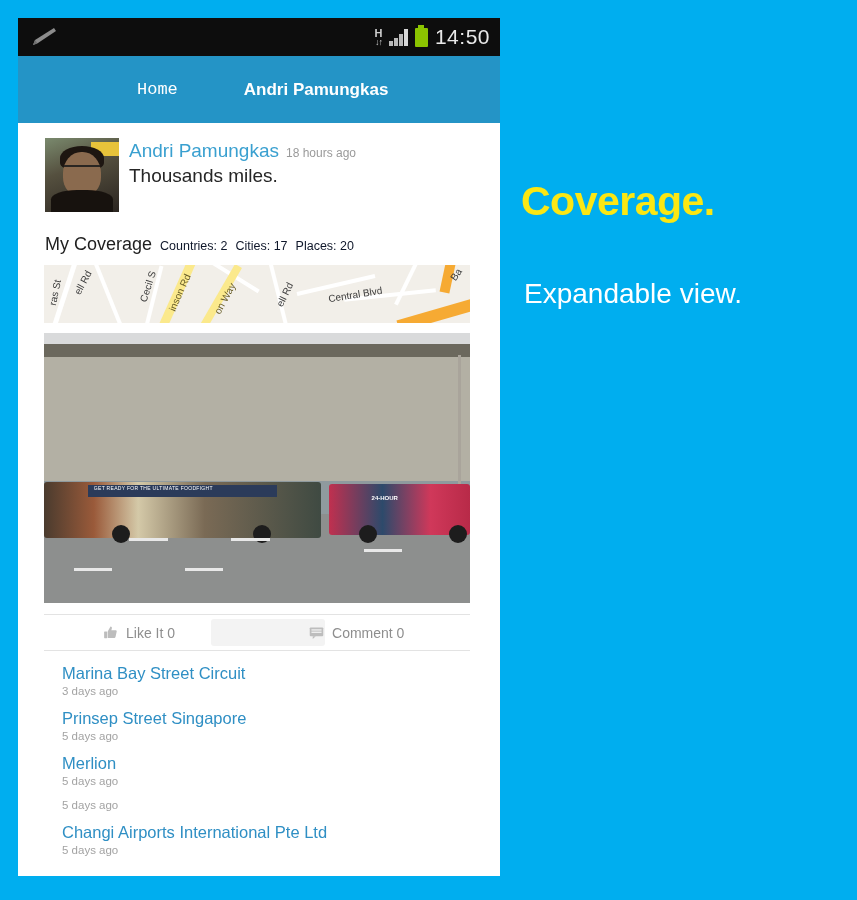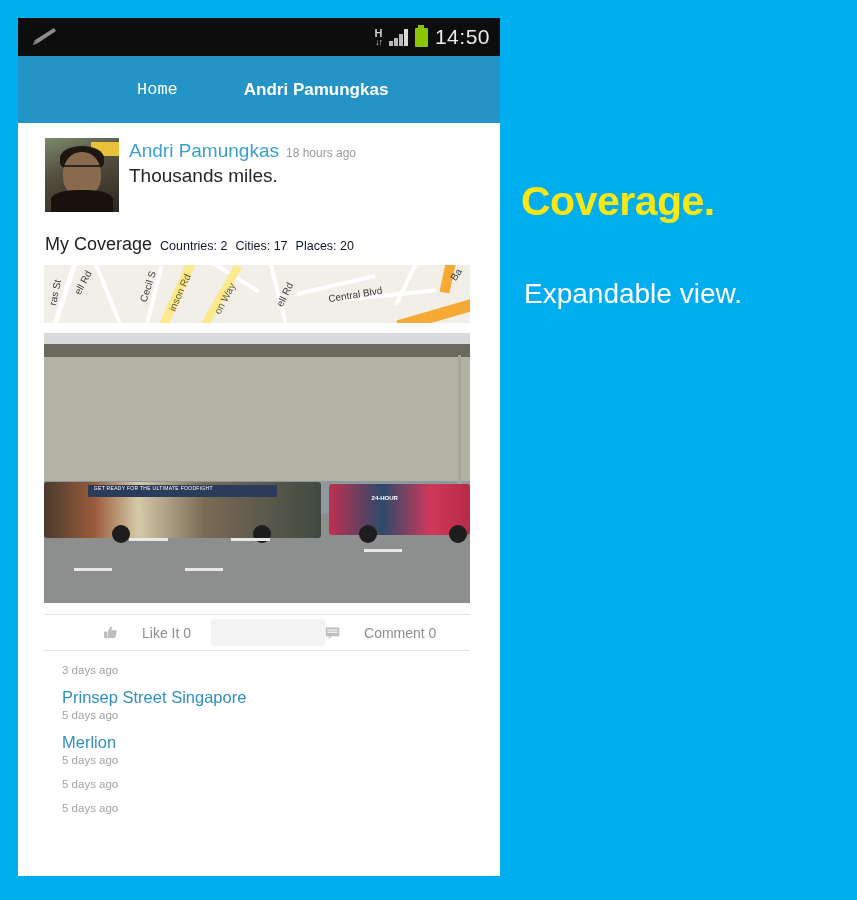--- a/index.html
+++ b/index.html
@@ -146,21 +146,21 @@
   
   #actions {
     margin:11px 26px 0 26px; width:426px; height:36px;
     border-top:1px solid #e3e3e3;
     display:flex; align-items:center; position:relative;
   }
   #action-highlight {
     position:absolute; left:167px; top:4px; width:114px; height:27px;
     background:#f3f3f3; border-radius:3px;
   }
-  .act { display:flex; align-items:center; gap:24px; color:#8e8e8e; font-size:14px; z-index:1; }
+  .act { display:flex; align-items:center; gap:8px; color:#8e8e8e; font-size:14px; z-index:1; }
   #act-like { margin-left:59px; }
   #act-comment { margin-left:134px; }
   .thumb-ic { width:15px; height:15px; }
   .cmt-ic { width:15px; height:14px; }
 
   #actions-underline { margin:0 26px; width:426px; border-bottom:1px solid #e3e3e3; }
 
   
   #places { margin-top:13px; padding-left:44px; }
   .place { margin-bottom:12px; }
@@ -300,34 +300,36 @@
           <rect x="2.6" y="3.2" width="10.8" height="1.1" fill="#ffffff"></rect>
           <rect x="2.6" y="5.6" width="10.8" height="1.1" fill="#ffffff"></rect>
         </svg>
         <span>Comment 0</span>
       </div>
     </div>
     <div id="actions-underline"></div>
 
     <div id="places">
       <div class="place">
+        <div class="place-name">Marina Bay Street Circuit</div>
         <div class="place-time">3 days ago</div>
       </div>
       <div class="place">
         <div class="place-name">Prinsep Street Singapore</div>
         <div class="place-time">5 days ago</div>
       </div>
       <div class="place">
         <div class="place-name">Merlion</div>
         <div class="place-time">5 days ago</div>
       </div>
       <div class="place">
         <div class="place-time">5 days ago</div>
       </div>
       <div class="place">
+        <div class="place-name">Changi Airports International Pte Ltd</div>
         <div class="place-time">5 days ago</div>
       </div>
     </div>
 
   </div>
 </div>
 
 <div id="promo-title">Coverage.</div>
 <div id="promo-sub">Expandable view.</div>
 

